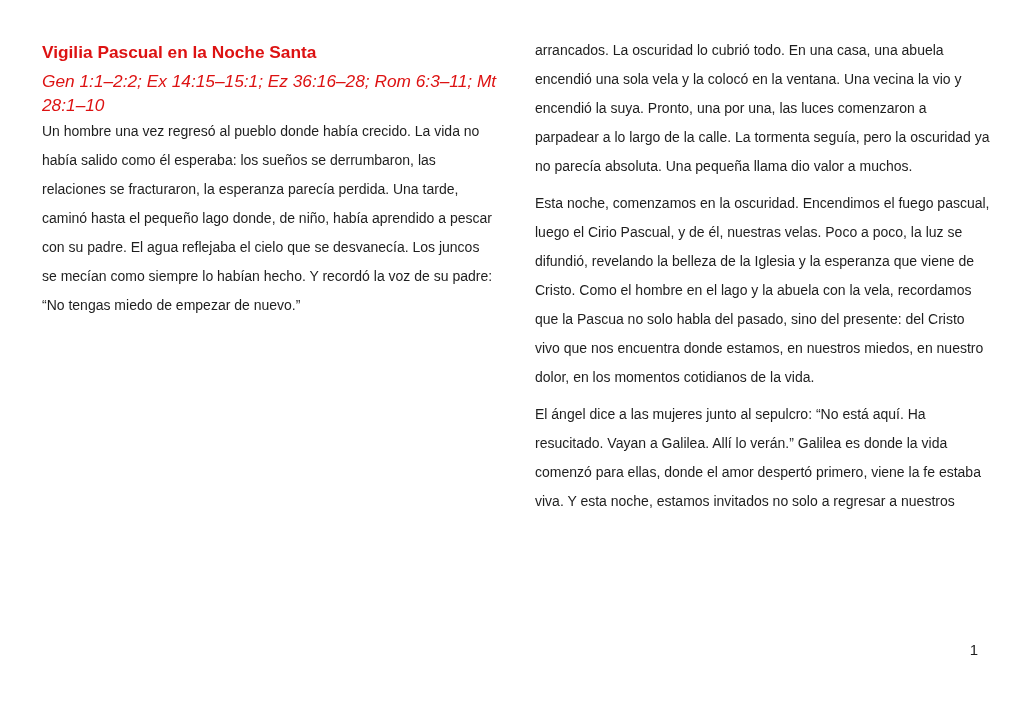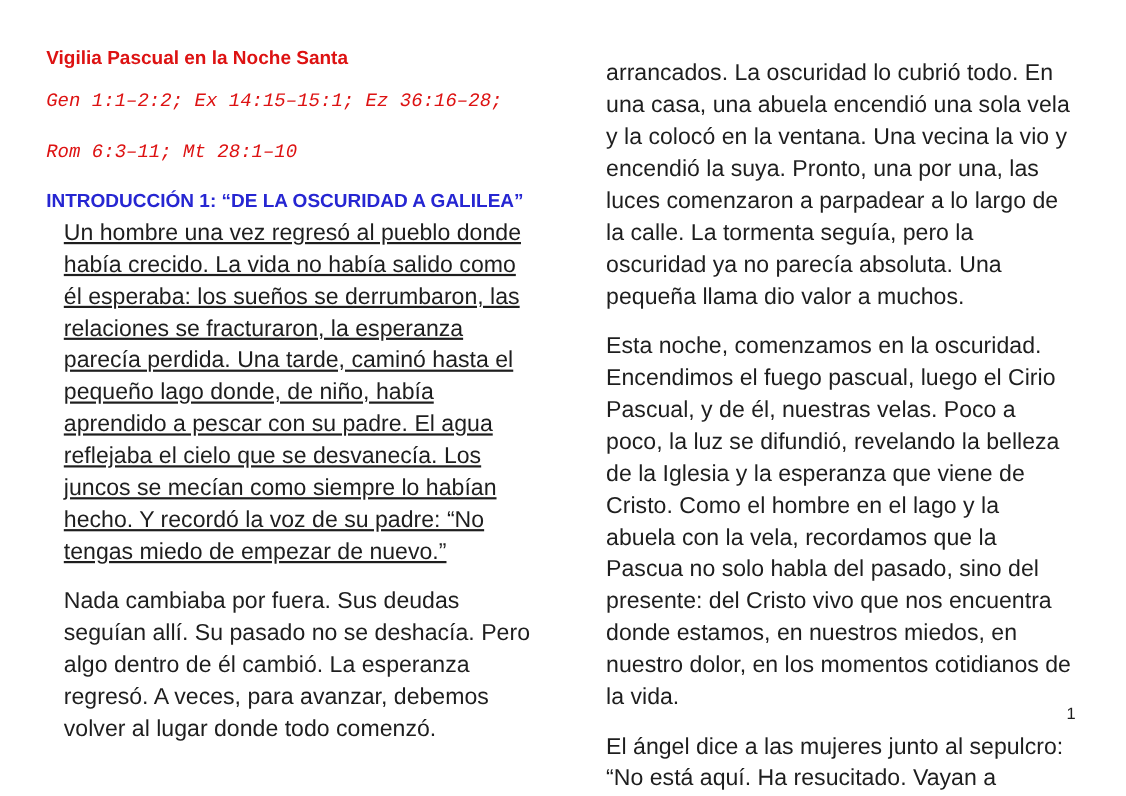--- a/index.html
+++ b/index.html
@@ -31,34 +31,33 @@
     margin: 0;
     font-size: 17.3px;
     font-weight: bold;
     line-height: 33px;
     color: var(--title-red, #dd1212);
   }
   .scripture {
     margin: 0;
     font-size: 17.3px;
     font-style: italic;
-    line-height: 47px;
+    line-height: 24px;
     color: var(--title-red, #dd1212);
-    font-family: Liberation Mono, monospace;
   }
   .section-heading {
     margin: 5px 0 0 0;
     font-size: 17.3px;
     font-weight: bold;
     line-height: 29px;
     color: var(--heading-blue, #2626d2);
   }
   .body-para {
-    margin: 16px;
-    font-size: 21px;
+    margin: 0;
+    font-size: 14px;
     line-height: 29px;
     color: var(--body-text, #1e1e1e);
     text-align: left;
   }
   .body-para + .body-para {
     margin-top: 8px;
   }
   .section-heading + .body-para {
     margin-top: 0;
     text-decoration: underline;
@@ -74,27 +73,25 @@
 </style>
 </head>
 <body>
 
 <div class="page">
   <div class="columns">
 
     <section class="col">
       <h1 class="doc-title">Vigilia Pascual en la Noche Santa</h1>
       <p class="scripture">Gen 1:1–2:2; Ex 14:15–15:1; Ez 36:16–28; Rom 6:3–11; Mt 28:1–10</p>
-      <h2 class="section-heading">INTRODUCCIÓN 1: “DE LA OSCURIDAD A GALILEA”</h2>
       <p class="body-para">Un hombre una vez regresó al pueblo donde había crecido. La vida no había salido como él esperaba: los sueños se derrumbaron, las relaciones se fracturaron, la esperanza parecía perdida. Una tarde, caminó hasta el pequeño lago donde, de niño, había aprendido a pescar con su padre. El agua reflejaba el cielo que se desvanecía. Los juncos se mecían como siempre lo habían hecho. Y recordó la voz de su padre: “No tengas miedo de empezar de nuevo.”</p>
-      <p class="body-para">Nada cambiaba por fuera. Sus deudas seguían allí. Su pasado no se deshacía. Pero algo dentro de él cambió. La esperanza regresó. A veces, para avanzar, debemos volver al lugar donde todo comenzó.</p>
     </section>
 
     <section class="col">
       <p class="body-para">arrancados. La oscuridad lo cubrió todo. En una casa, una abuela encendió una sola vela y la colocó en la ventana. Una vecina la vio y encendió la suya. Pronto, una por una, las luces comenzaron a parpadear a lo largo de la calle. La tormenta seguía, pero la oscuridad ya no parecía absoluta. Una pequeña llama dio valor a muchos.</p>
       <p class="body-para">Esta noche, comenzamos en la oscuridad. Encendimos el fuego pascual, luego el Cirio Pascual, y de él, nuestras velas. Poco a poco, la luz se difundió, revelando la belleza de la Iglesia y la esperanza que viene de Cristo. Como el hombre en el lago y la abuela con la vela, recordamos que la Pascua no solo habla del pasado, sino del presente: del Cristo vivo que nos encuentra donde estamos, en nuestros miedos, en nuestro dolor, en los momentos cotidianos de la vida.</p>
-      <p class="body-para">El ángel dice a las mujeres junto al sepulcro: “No está aquí. Ha resucitado. Vayan a Galilea. Allí lo verán.” Galilea es donde la vida comenzó para ellas, donde el amor despertó presente, donde la fe estaba viva. Y esta noche, estamos invitados no solo a regresar a nuestros</p>
+      <p class="body-para">El ángel dice a las mujeres junto al sepulcro: “No está aquí. Ha resucitado. Vayan a Galilea. Allí lo verán.” Galilea es donde la vida comenzó para ellas, donde el amor despertó primero, viene la fe estaba viva. Y esta noche, estamos invitados no solo a regresar a nuestros</p>
     </section>
 
   </div>
 
   <div class="page-number">1</div>
 </div>
 
 </body></html>

